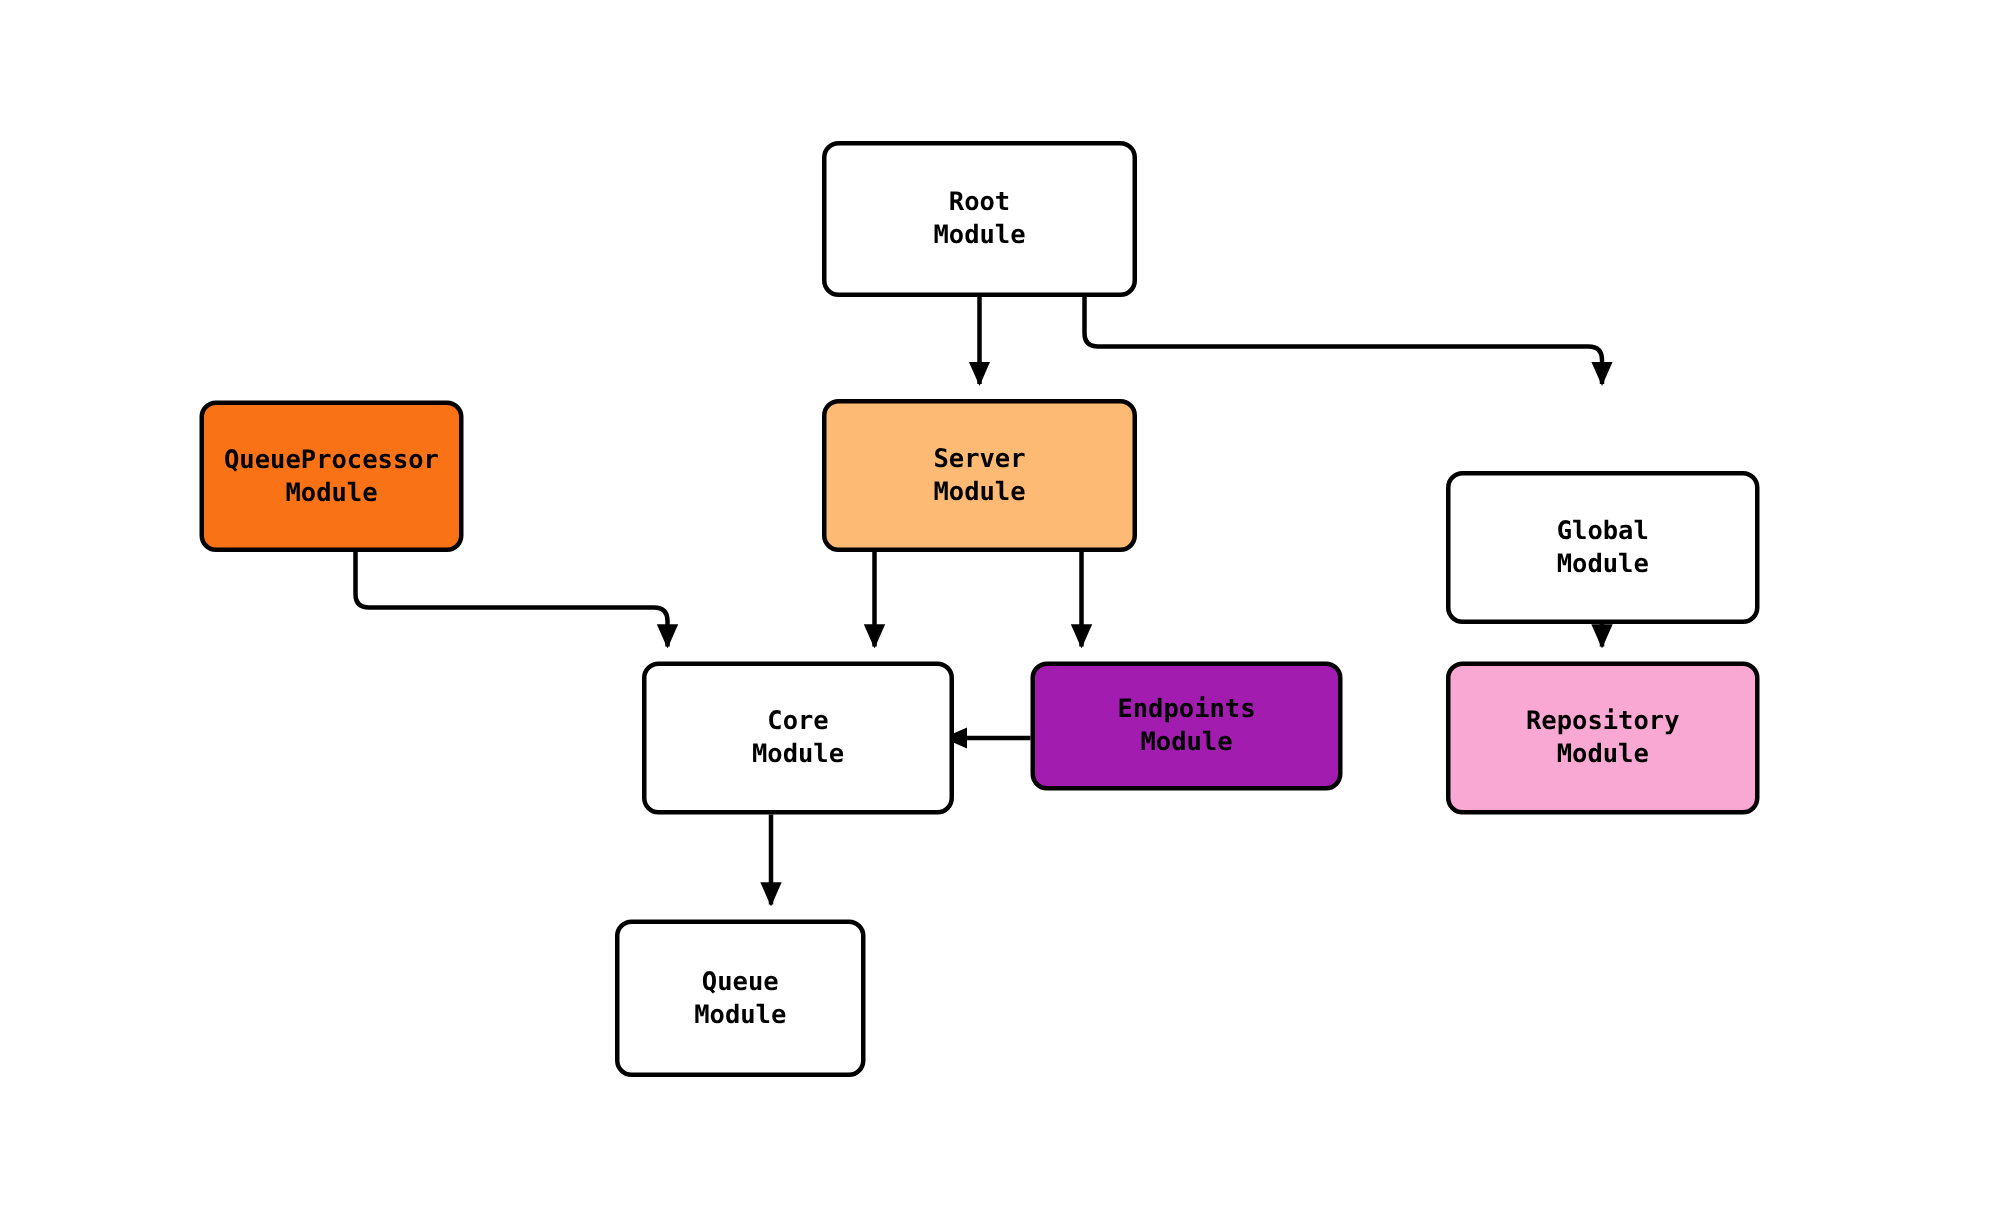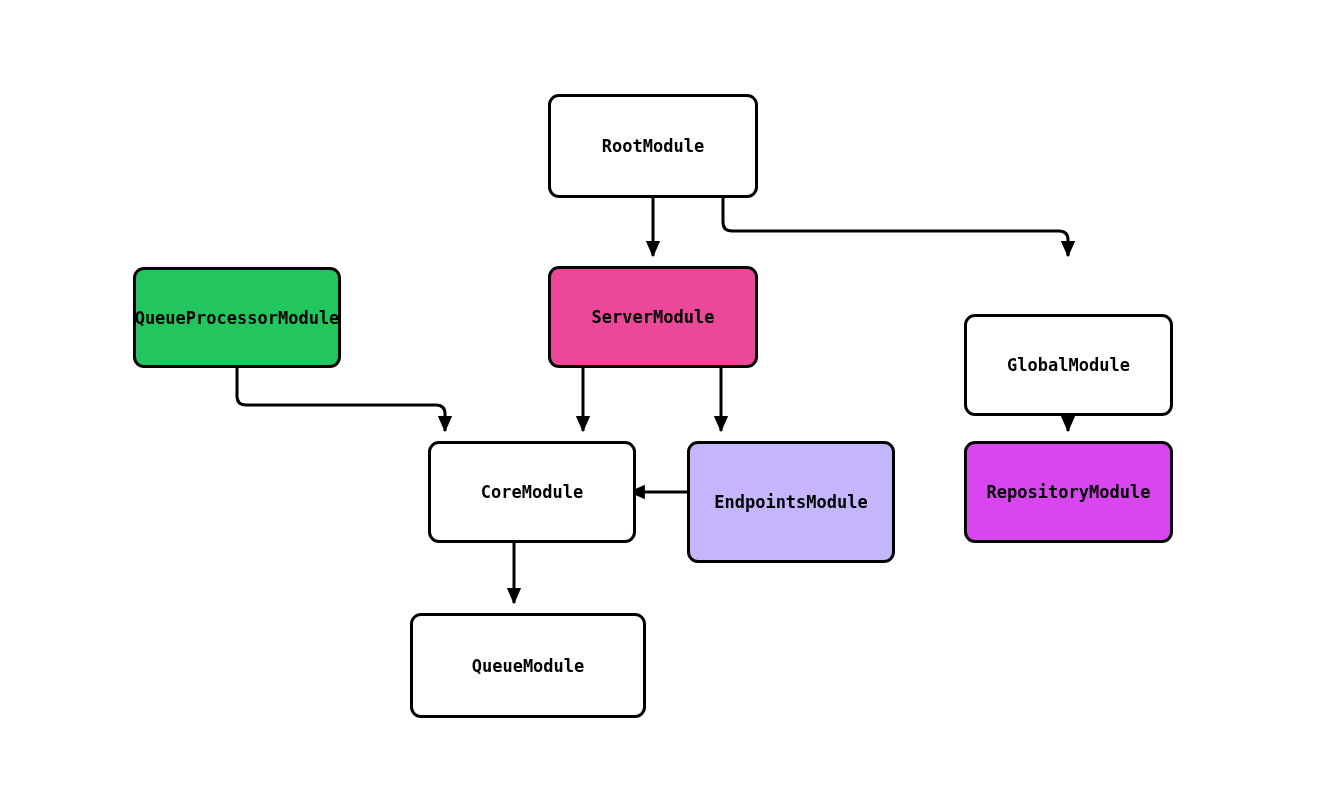--- a/index.html
+++ b/index.html
@@ -24,21 +24,21 @@
     height: 809px;
     pointer-events: none;
   }
   .node {
     position: absolute;
     box-sizing: border-box;
     border: 3px solid #000000;
     border-radius: 11px;
     background: #ffffff;
     display: flex;
-    flex-direction: row;
+    flex-direction: column;
     align-items: center;
     justify-content: center;
     text-align: center;
     z-index: 2;
   }
   .node-line {
     font-family: "DejaVu Sans Mono", "Liberation Mono", monospace;
     font-size: 17px;
     font-weight: 700;
     line-height: 22px;
@@ -68,43 +68,43 @@
         <path d="M 1068 368 L 1068 431" marker-end="url(#arrowhead)"></path>
         <path d="M 514 543 L 514 603" marker-end="url(#arrowhead)"></path>
       </g>
   </svg>
 
   <div id="node-layer">
       <div class="node" style="left: 548px; top: 94px; width: 210px; height: 104px; border-color: rgb(0, 0, 0); background: rgb(255, 255, 255);">
         <div class="node-line">Root</div>
         <div class="node-line">Module</div>
       </div>
-      <div class="node" style="left: 133px; top: 267px; width: 208px; height: 101px; border-color: rgb(0, 0, 0); background: #22c55e;">
+      <div class="node" style="left: 133px; top: 267px; width: 176px; height: 101px; border-color: rgb(0, 0, 0); background: #f97316;">
         <div class="node-line">QueueProcessor</div>
         <div class="node-line">Module</div>
       </div>
-      <div class="node" style="left: 548px; top: 266px; width: 210px; height: 102px; border-color: rgb(0, 0, 0); background: #ec4899; justify-content: center;">
+      <div class="node" style="left: 548px; top: 266px; width: 210px; height: 102px; border-color: rgb(0, 0, 0); background: #fdba74; justify-content: center;">
         <div class="node-line">Server</div>
         <div class="node-line">Module</div>
       </div>
       <div class="node" style="left: 964px; top: 266px; width: 209px; height: 102px; border-color: rgb(0, 0, 0); background: rgb(255, 255, 255); margin-top: 48px;">
         <div class="node-line">Global</div>
         <div class="node-line">Module</div>
       </div>
       <div class="node" style="left: 428px; top: 441px; width: 208px; height: 102px; border-color: rgb(0, 0, 0); background: rgb(255, 255, 255);">
         <div class="node-line">Core</div>
         <div class="node-line">Module</div>
       </div>
-      <div class="node" style="left: 687px; top: 441px; width: 208px; height: 122px; border-color: rgb(0, 0, 0); background: #c4b5fd;">
+      <div class="node" style="left: 687px; top: 441px; width: 208px; height: 86px; border-color: rgb(0, 0, 0); background: #a21caf;">
         <div class="node-line">Endpoints</div>
         <div class="node-line">Module</div>
       </div>
-      <div class="node" style="left: 964px; top: 441px; width: 209px; height: 102px; border-color: rgb(0, 0, 0); background: #d946ef;">
+      <div class="node" style="left: 964px; top: 441px; width: 209px; height: 102px; border-color: rgb(0, 0, 0); background: #f9a8d4;">
         <div class="node-line">Repository</div>
         <div class="node-line">Module</div>
       </div>
-      <div class="node" style="left: 410px; top: 613px; width: 236px; height: 105px; border-color: rgb(0, 0, 0); background: rgb(255, 255, 255);">
+      <div class="node" style="left: 410px; top: 613px; width: 167px; height: 105px; border-color: rgb(0, 0, 0); background: rgb(255, 255, 255);">
         <div class="node-line">Queue</div>
         <div class="node-line">Module</div>
       </div>
     </div>
 
 </div>
 
 </body></html>

